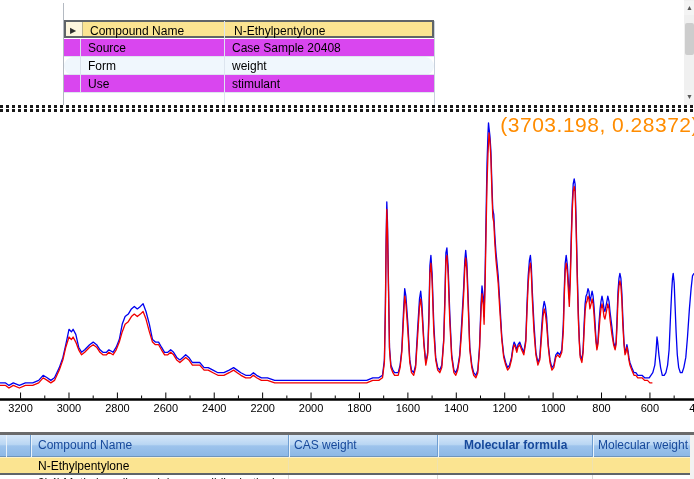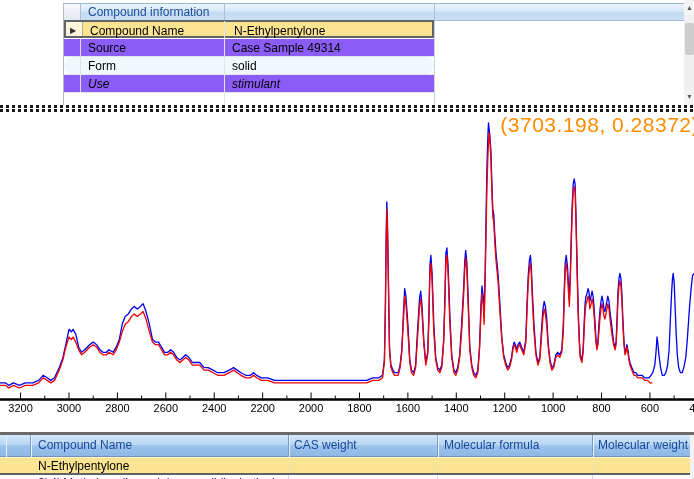--- a/index.html
+++ b/index.html
@@ -16,21 +16,21 @@
   .tt-header-title{position:absolute;left:24px;top:1px;color:#1b4c9c;}
   .tt-header-sep1{position:absolute;left:160px;top:0;width:1px;height:16px;background:#aebfd2;}
   .tt-header-sep2{position:absolute;left:370px;top:0;width:1px;height:16px;background:#aebfd2;}
   .tt-row{position:absolute;left:1px;width:370px;height:18px;box-sizing:border-box;}
   .tt-row .stub{position:absolute;left:0;top:0;width:16px;height:100%;border-right:1px solid #d9e1eb;}
   .tt-row .lbl{position:absolute;left:24px;top:2px;}
   .tt-row .val{position:absolute;left:168px;top:2px;}
   .tt-grid-v1{position:absolute;left:161px;top:21px;width:1px;height:84px;background:#dde5ef;}
   .tt-grid-v2{position:absolute;left:371px;top:21px;width:1px;height:84px;background:#c9d2dd;}
   .tt-hline{position:absolute;left:1px;width:370px;height:1px;background:#dde5ef;}
-  .row-plain{background:#8b5cf6;}
+  .row-plain{background:#d946ef;}
   .row-alt{background:#f0f7fd;}
   .row-selected{background:#fbe491;border:2px solid #5f6468;}
   .row-selected .stub{background:#fdf6dd;border-right:1px solid #b9b48e;}
   .sel-arrow{position:absolute;left:4px;top:4px;font-size:8px;color:#2e2e2e;line-height:9px;}
   
   #top-scrollbar{position:absolute;left:684px;top:0;width:11px;height:105px;background:#f0f0f0;}
   .sb-btn{position:absolute;left:0;width:11px;height:14px;background:#f4f4f4;text-align:center;
           color:#5a5a5a;font-size:7px;line-height:14px;}
   .sb-up{top:1px;} .sb-down{bottom:1px;}
   .sb-thumb{position:absolute;left:1px;top:23px;width:9px;height:32px;background:#cdcdcd;border-radius:2px;}
@@ -45,21 +45,21 @@
   #spectrum-svg text{font-family:"Liberation Sans",sans-serif;font-size:11px;fill:#000;}
   #cursor-annotation{position:absolute;top:1px;right:-5px;white-space:nowrap;
     font-size:21px;letter-spacing:0.5px;color:#ff8c00;}
   
   #bottom-divider{position:absolute;left:0;top:432px;width:694px;height:3px;background:#6b6b6b;}
   #bottom-table{position:absolute;left:0;top:435px;width:694px;height:44px;overflow:hidden;background:#fff;}
   .bt-header{position:absolute;left:0;top:0;width:690px;height:22px;
      background:linear-gradient(#d6e7f9,#b9d6f3 45%,#9dc3ec 52%,#8db8e6);
      border-bottom:1px solid #6f94bc;box-sizing:border-box;}
   .bt-header .htext{position:absolute;top:3px;color:#17499b;}
-  .h-compound{left:38px;} .h-cas{left:294px;} .h-formula{left:444px;} .h-weight{left:598px;text-align:right;}
+  .h-compound{left:38px;} .h-cas{left:294px;} .h-formula{left:464px;font-weight:bold;} .h-weight{left:598px;text-align:right;}
   .bt-hsep{position:absolute;top:0;width:2px;height:22px;
      background:linear-gradient(90deg,#6f9ed2 0 1px,#eaf3fb 1px 2px);}
   .bt-stubline{position:absolute;left:6px;top:0;width:1px;height:22px;background:#e8f1fa;}
   .bt-stubsep{position:absolute;left:30px;top:0;width:2px;height:22px;
      background:linear-gradient(90deg,#6f9ed2 0 1px,#eaf3fb 1px 2px);}
   .sep-cas{left:288px;} .sep-formula{left:437px;} .sep-weight{left:592px;}
   .bt-right-gap{position:absolute;left:690px;top:0;width:4px;height:44px;background:#f2f2f2;}
   .bt-row1{position:absolute;left:0;top:22px;width:690px;height:16px;background:#fbe491;
      border-top:1px solid #fdf2c8;box-sizing:border-box;}
   .bt-row1 .ctext{position:absolute;left:38px;top:1px;color:#000;}
@@ -67,45 +67,39 @@
   .bt-selborder{position:absolute;left:0;top:38px;width:690px;height:2px;background:#5f6468;}
   .bt-row2{position:absolute;left:0;top:40px;width:690px;height:14px;background:#fff;}
   .bt-row2 .ctext{position:absolute;left:38px;top:1px;color:#1a1a1a;}
   .bt-r2sep{position:absolute;top:0;width:1px;height:14px;background:#d8d8d8;}
 </style>
 </head>
 <body>
 
 <div id="top-table">
   <div class="tt-border-left"></div>
-  <div class="tt-header">
-    <div class="tt-header-stub"></div>
-    <span class="tt-header-title">Compound information</span>
-    <div class="tt-header-sep1"></div>
-    <div class="tt-header-sep2"></div>
-  </div>
 
   <div class="tt-row row-selected" style="top:20px;">
     <div class="stub">
         <span class="sel-arrow">▶</span>
       </div>
     <span class="lbl">Compound Name</span>
     <span class="val">N-Ethylpentylone</span>
   </div>
   <div class="tt-row row-plain" style="top:39px;">
     <div class="stub"></div>
     <span class="lbl">Source</span>
-    <span class="val">Case Sample 49314</span>
+    <span class="val">Case Sample 20408</span>
   </div>
   <div class="tt-row row-alt" style="top:57px;border-radius:9px;">
     <div class="stub"></div>
     <span class="lbl">Form</span>
-    <span class="val">solid</span>
+    <span class="val">weight</span>
   </div>
-  <div class="tt-row row-plain" style="top:75px;font-style:italic;">
+  <div class="tt-row row-plain" style="top:75px;">
     <div class="stub"></div>
     <span class="lbl">Use</span>
     <span class="val">stimulant</span>
   </div>
   <div class="tt-grid-v1"></div>
   <div class="tt-grid-v2"></div>
   <div class="tt-hline" style="top:56px;"></div>
   <div class="tt-hline" style="top:74px;"></div>
   <div class="tt-hline" style="top:92px;"></div>
 </div>

